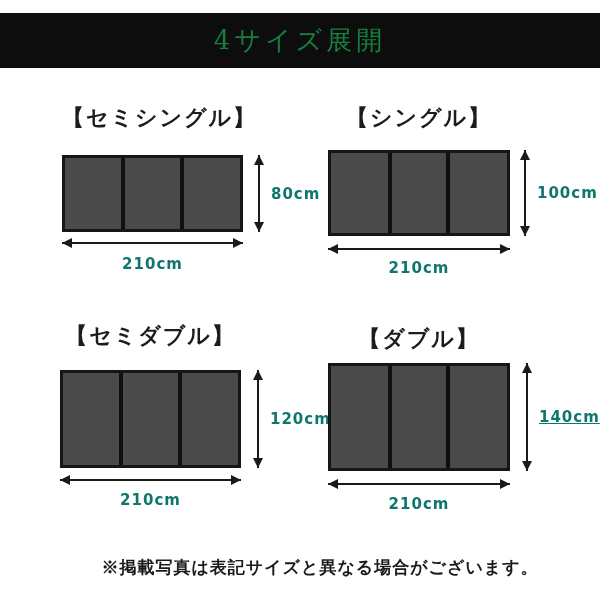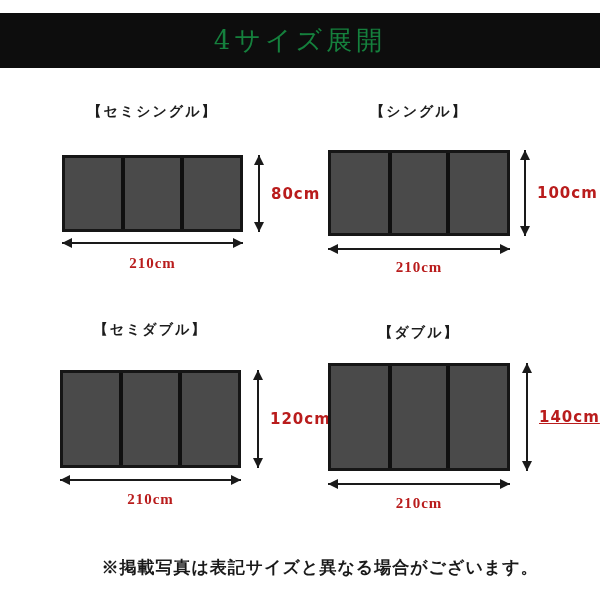--- a/index.html
+++ b/index.html
@@ -15,21 +15,21 @@
   }
   .banner-title{
     position:absolute;left:0;top:13px;width:600px;height:55px;
     line-height:55px;text-align:center;
     color:#15803d;font-size:26px;letter-spacing:4px;
     font-family:"DejaVu Serif", serif;
   }
   
   .size-label{
     position:absolute;text-align:center;
-    font-size:14px;font-weight:700;color:#1c1c1c;letter-spacing:2px;
+    font-size:22px;font-weight:700;color:#1c1c1c;letter-spacing:2px;
     font-family:"DejaVu Serif", serif;white-space:nowrap;
   }
   .mattress{
     position:absolute;background:#4a4a4a;
     border:3px solid #161616;box-sizing:border-box;
   }
   .mattress .divider{
     position:absolute;top:0;bottom:0;width:4px;background:#101010;
   }
   .divider.d1{left:calc(33.33% - 2px);}
@@ -44,25 +44,25 @@
   .arrow-v::after{bottom:0;border-top:10px solid #1a1a1a;}
   .arrow-h{position:absolute;height:2px;background:#1a1a1a;}
   .arrow-h::before,.arrow-h::after{
     content:"";position:absolute;top:50%;transform:translateY(-50%);
     border-top:5px solid transparent;border-bottom:5px solid transparent;
   }
   .arrow-h::before{left:0;border-right:10px solid #1a1a1a;}
   .arrow-h::after{right:0;border-left:10px solid #1a1a1a;}
   
   .dim{
-    color:#b91c1c;font-size:15px;font-weight:700;letter-spacing:1px;
+    color:#0f766e;font-size:15px;font-weight:700;letter-spacing:1px;
     font-family:"DejaVu Sans", sans-serif;white-space:nowrap;
   }
   .dim-h{position:absolute;display:flex;align-items:center;}
-  .dim-w{position:absolute;text-align:center;font-family:Liberation Serif, serif;}
+  .dim-w{position:absolute;text-align:center;}
   
   .footnote{
     position:absolute;left:0;top:556px;width:600px;text-align:center;
     color:#1a1a1a;font-size:17px;font-weight:600;letter-spacing:1px;
     font-family:"DejaVu Serif", serif;white-space:nowrap;margin-left:20px;
   }
 
   
   
   .p1-label {left:62px; width:181px; top:103px;}

